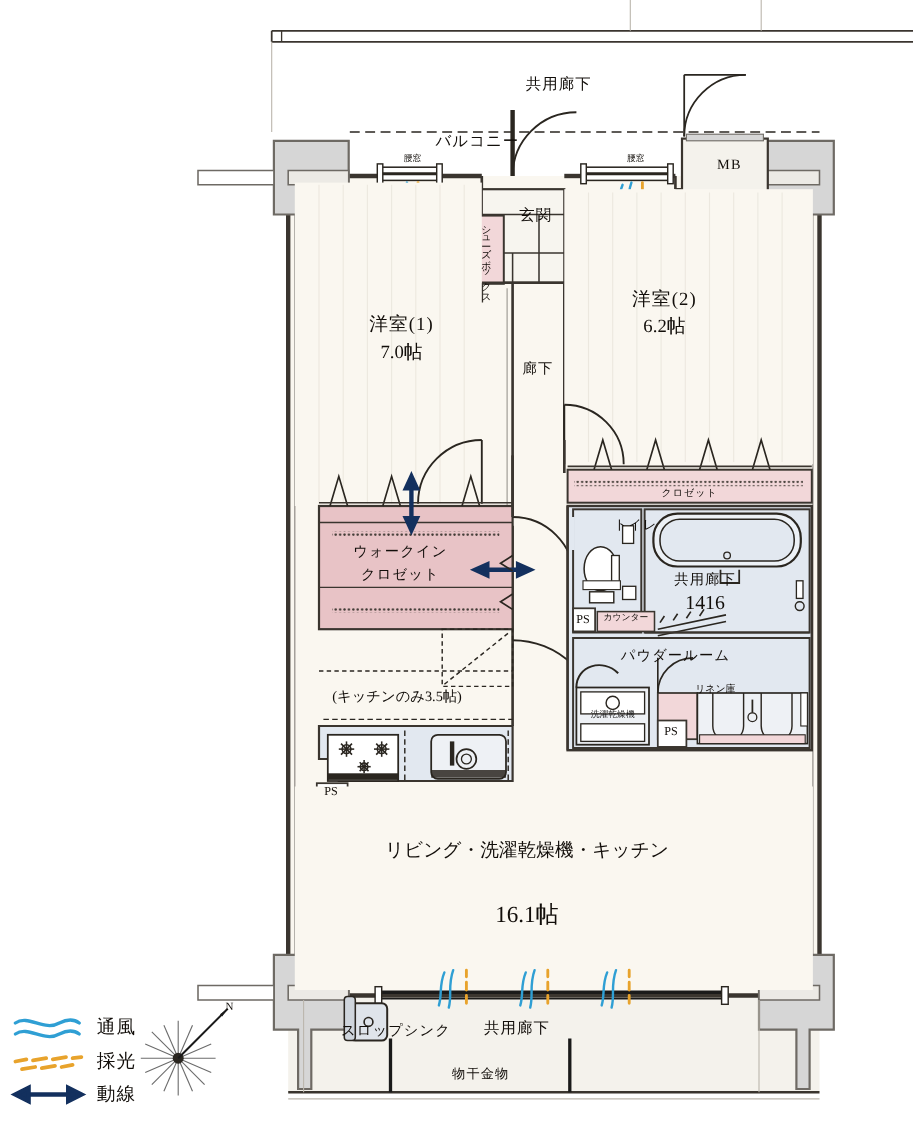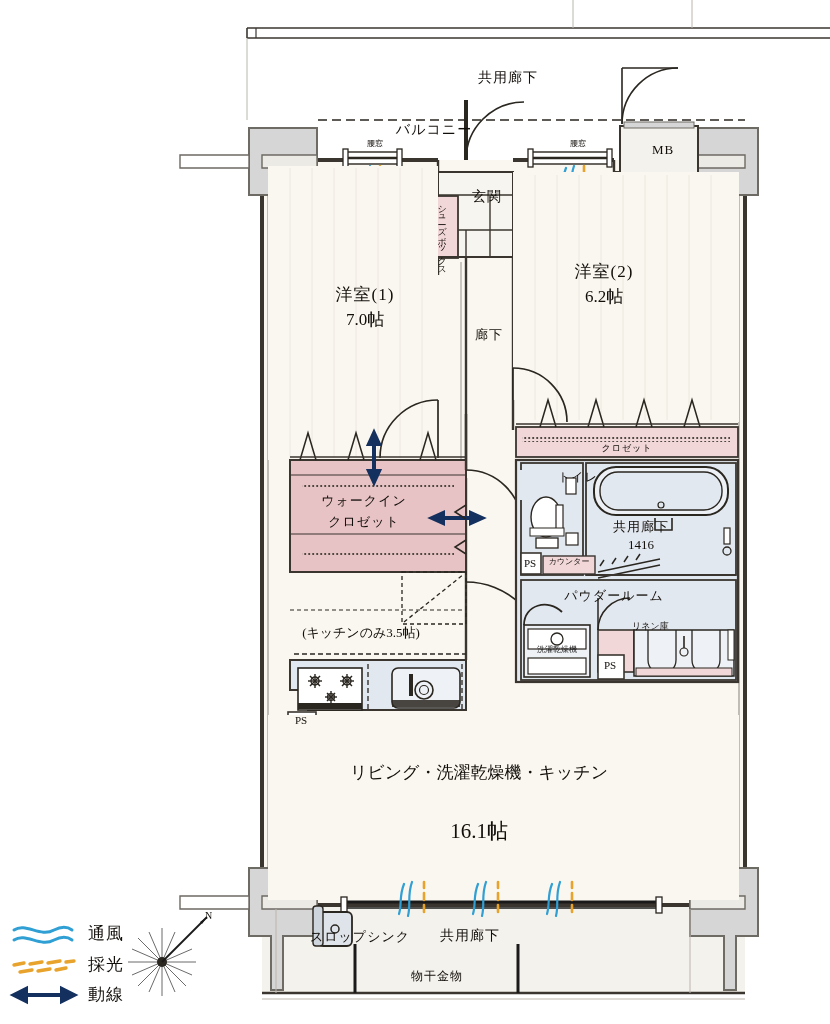--- a/index.html
+++ b/index.html
@@ -461,21 +461,21 @@
 <div class="lbl ctr" style="left:489px;top:328px;font-size:13px;letter-spacing:1px;">廊下</div>
 
 <div class="lbl ctr" style="left:364px;top:494px;font-size:13px;letter-spacing:1px;">ウォークイン</div>
 <div class="lbl ctr" style="left:364px;top:515px;font-size:13px;letter-spacing:1px;">クロゼット</div>
 
 <div class="lbl ctr" style="left:627px;top:443px;font-size:9px;letter-spacing:1px;">クロゼット</div>
 
 <div class="lbl ctr" style="left:578px;top:471px;font-size:12px;letter-spacing:1px;">トイレ</div>
 
 <div class="lbl ctr" style="left:641px;top:520px;font-size:13px;letter-spacing:1px;">共用廊下</div>
-<div class="lbl ctr" style="left:641px;top:538px;font-size:13px;">1416</div>
+<div class="lbl ctr" style="left:641px;top:538px;font-size:18px;">1416</div>
 
 <div class="lbl ctr" style="left:569px;top:558px;font-size:8px;letter-spacing:0px;">カウンター</div>
 
 <div class="lbl ctr" style="left:530px;top:557px;font-size:11px;">PS</div>
 
 <div class="lbl ctr" style="left:614px;top:589px;font-size:13px;letter-spacing:1px;">パウダールーム</div>
 
 <div class="lbl" style="left:632px;top:621px;font-size:9px;letter-spacing:0px;">リネン庫</div>
 
 <div class="lbl ctr" style="left:557px;top:646px;font-size:8px;letter-spacing:0px;color:#1a1a1a;">洗濯乾燥機</div>

